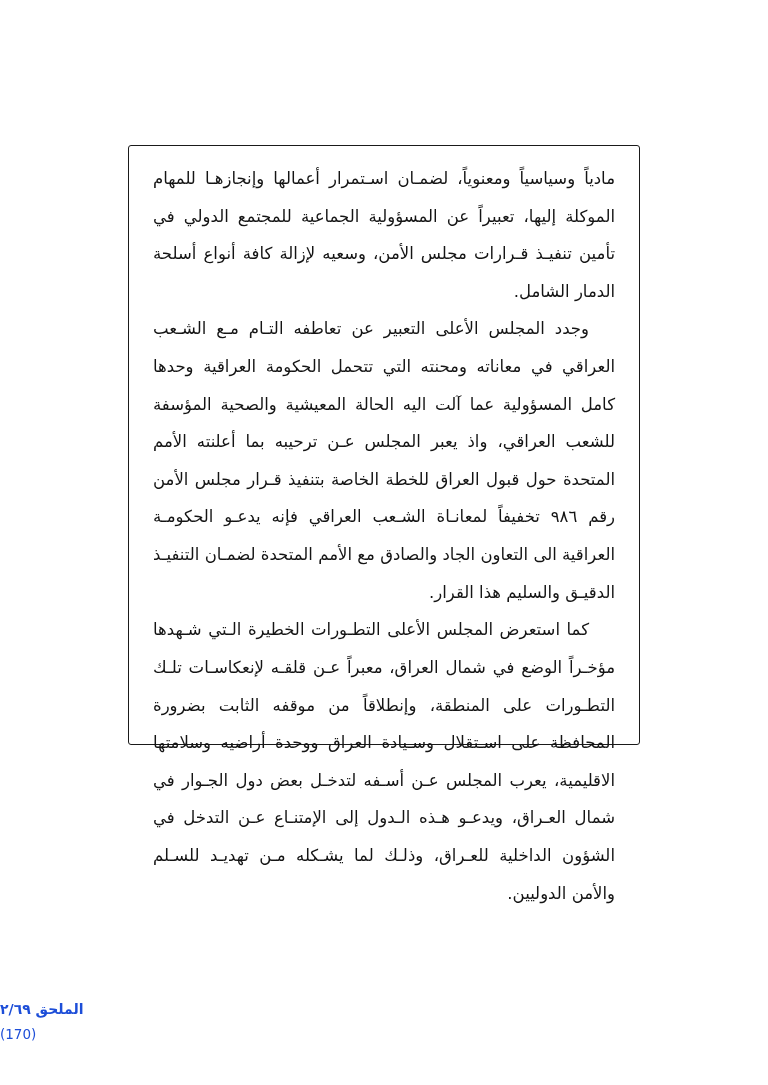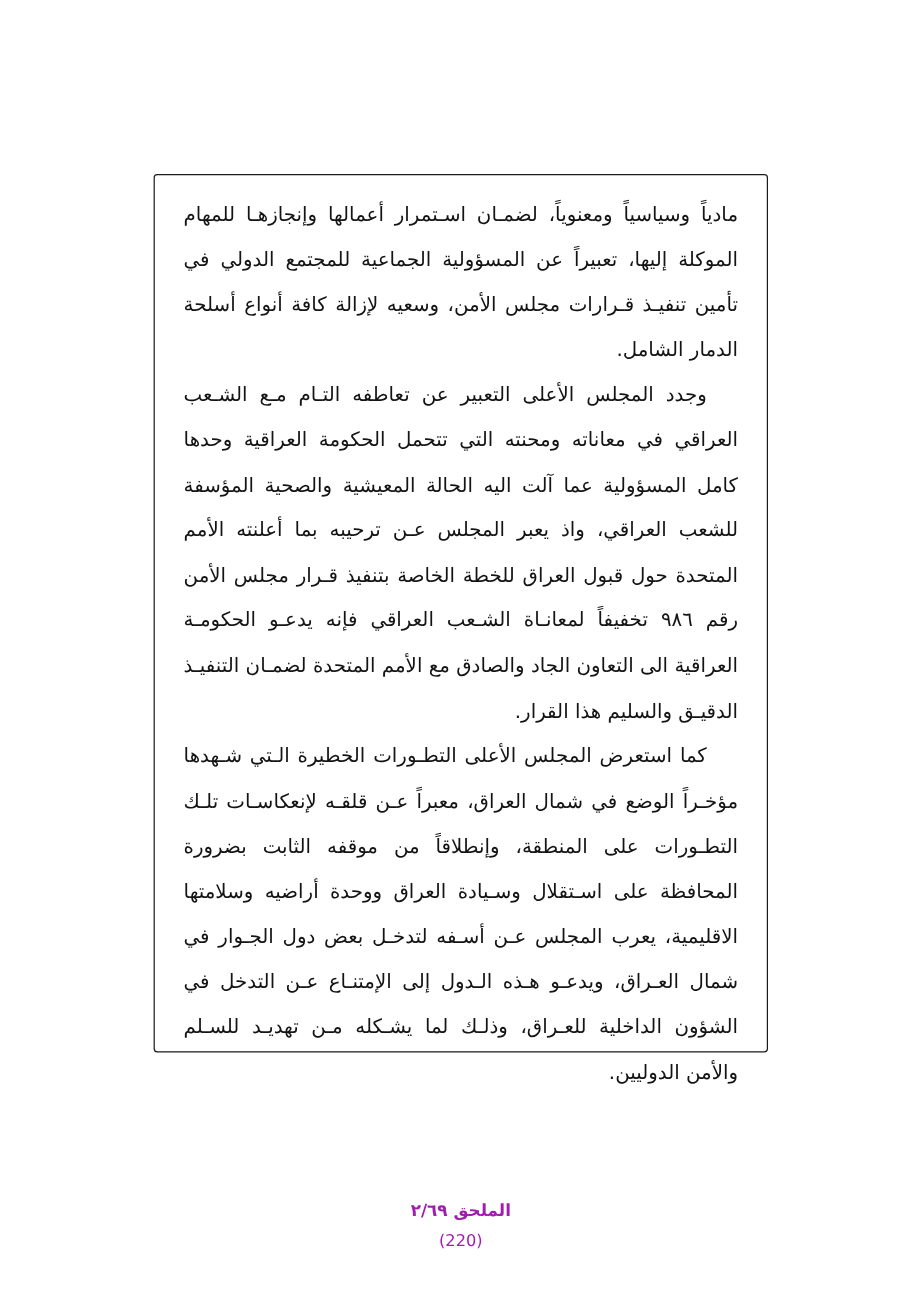--- a/index.html
+++ b/index.html
@@ -14,21 +14,21 @@
     height: 1085px;
     background: #ffffff;
     overflow: hidden;
     direction: rtl;
   }
   .text-frame {
     position: absolute;
     top: 145px;
     left: 128px;
     width: 512px;
-    height: 732px;
+    height: 600px;
     border: 1.5px solid #1a1a1a;
     border-radius: 3px;
     box-sizing: border-box;
     padding: 14px 24px 10px 24px;
     background: #ffffff;
   }
   .body-text {
     direction: rtl;
     text-align: justify;
     color: #141414;
@@ -41,22 +41,22 @@
     padding: 0;
   }
   .body-text p.indented {
     text-indent: 26px;
   }
   .footer {
     position: absolute;
     left: 0;
     width: 100%;
     direction: rtl;
-    text-align: center;
-    color: #a21caf;
+    text-align: left;
+    color: #1d4ed8;
   }
   .footer-annex {
     top: 1001px;
     font-size: 14px;
     font-weight: bold;
   }
   .footer-page {
     top: 1026px;
     font-size: 13.5px;
     font-weight: 500;
@@ -70,15 +70,15 @@
   <div class="text-frame">
     <div class="body-text">
       <p>مادياً وسياسياً ومعنوياً، لضمـان اسـتمرار أعمالها وإنجازهـا للمهام الموكلة إليها، تعبيراً عن المسؤولية الجماعية للمجتمع الدولي في تأمين تنفيـذ قـرارات مجلس الأمن، وسعيه لإزالة كافة أنواع أسلحة الدمار الشامل.</p>
       <p class="indented">وجدد المجلس الأعلى التعبير عن تعاطفه التـام مـع الشـعب العراقي في معاناته ومحنته التي تتحمل الحكومة العراقية وحدها كامل المسؤولية عما آلت اليه الحالة المعيشية والصحية المؤسفة للشعب العراقي، واذ يعبر المجلس عـن ترحيبه بما أعلنته الأمم المتحدة حول قبول العراق للخطة الخاصة بتنفيذ قـرار مجلس الأمن رقم ٩٨٦ تخفيفاً لمعانـاة الشـعب العراقي فإنه يدعـو الحكومـة العراقية الى التعاون الجاد والصادق مع الأمم المتحدة لضمـان التنفيـذ الدقيـق والسليم هذا القرار.</p>
       <p class="indented">كما استعرض المجلس الأعلى التطـورات الخطيرة الـتي شـهدها مؤخـراً الوضع في شمال العراق، معبراً عـن قلقـه لإنعكاسـات تلـك التطـورات على المنطقة، وإنطلاقاً من موقفه الثابت بضرورة المحافظة على اسـتقلال وسـيادة العراق ووحدة أراضيه وسلامتها الاقليمية، يعرب المجلس عـن أسـفه لتدخـل بعض دول الجـوار في شمال العـراق، ويدعـو هـذه الـدول إلى الإمتنـاع عـن التدخل في الشؤون الداخلية للعـراق، وذلـك لما يشـكله مـن تهديـد للسـلم والأمن الدوليين.</p>
     </div>
   </div>
 
   <div class="footer footer-annex">الملحق ٢/٦٩</div>
 
-  <div class="footer footer-page">(220)</div>
+  <div class="footer footer-page">(170)</div>
 
 </div>
 
 </body></html>

